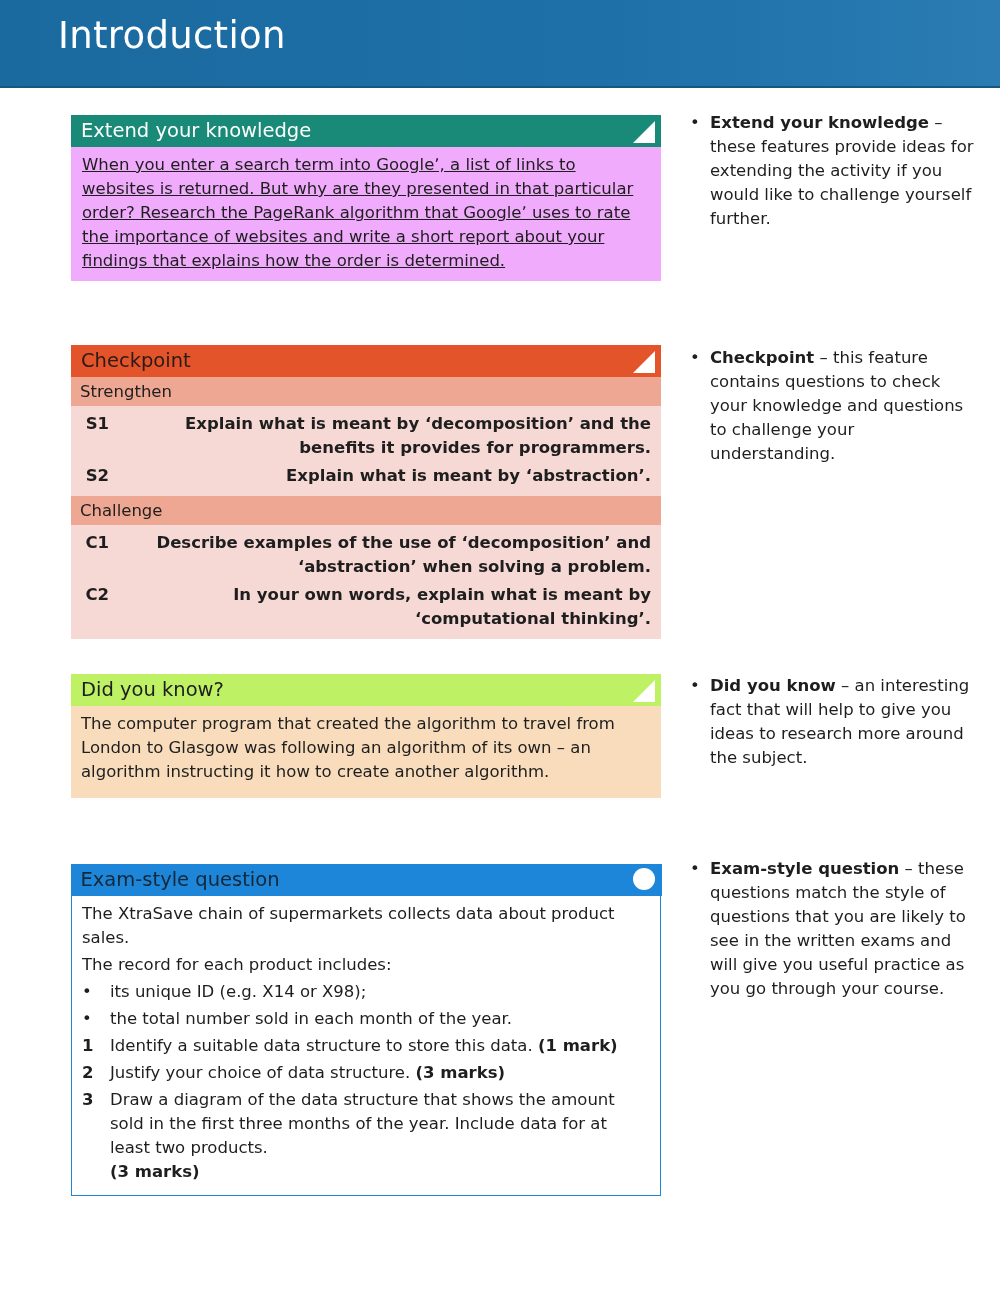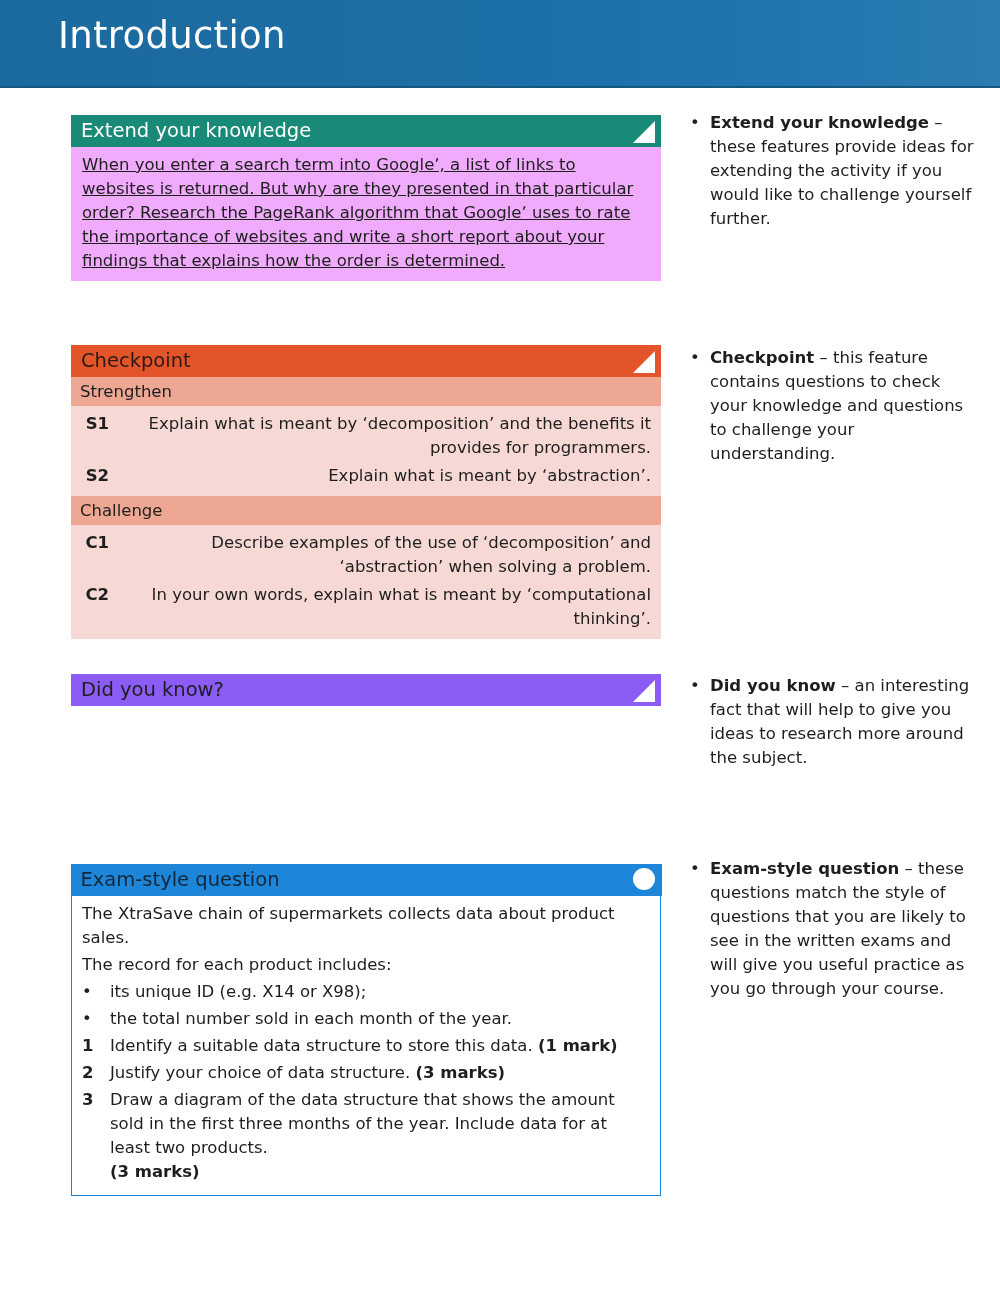--- a/index.html
+++ b/index.html
@@ -42,25 +42,25 @@
   
   #checkpoint { top: 345px; }
   #checkpoint .box-head { background: #e4542a; color: #2a1b16; }
   #checkpoint .sub {
     background: #eda792; height: 29px; line-height: 29px; padding-left: 9px;
     font-size: 16.5px; color: #1e1e1e;
   }
   #checkpoint .qlist { background: #f6d9d5; padding: 6px 10px 4px 9px; }
   .q { display: flex; font-size: 16.5px; line-height: 24px; margin-bottom: 4px; text-align: right; }
   .q .num { width: 29px; flex: none; font-weight: bold; }
-  .q .txt { flex: 1; }
+  .q .txt { flex: 1; font-weight: bold; }
 
   
   #didyouknow { top: 674px; }
-  #didyouknow .box-head { background: #8b5cf6; color: #1e1e1e; }
+  #didyouknow .box-head { background: #bef264; color: #1e1e1e; }
   #didyouknow .box-body { background: #f8dcbc; padding: 6px 10px 8px 10px; height: 78px; box-sizing: content-box; }
 
   
   #exam { top: 864px; width: 588px; border: 1.5px solid #1d86d8; border-top: none; }
   #exam .box-head { background: #1d86d8; color: #14283a; margin: 0 -1.5px; }
   #exam .box-body { background: #ffffff; padding: 6px 10px 8px 10px; }
   #exam .line { margin: 0 0 3px 0; line-height: 24px; }
   .li { display: flex; line-height: 24px; margin-bottom: 3px; }
   .li .mk { width: 28px; flex: none; }
   .li .mk.b { font-weight: bold; }
@@ -127,20 +127,23 @@
       <span class="txt">In your own words, explain what is meant by ‘computational thinking’.</span>
     </div>
   </div>
 </div>
 
 <div class="box" id="didyouknow">
   <div class="box-head">
     <span>Did you know?</span>
     <span class="corner"></span>
   </div>
+  <div class="box-body">
+    <p class="p">The computer program that created the algorithm to travel from London to Glasgow was following an algorithm of its own – an algorithm instructing it how to create another algorithm.</p>
+  </div>
 </div>
 
 <div class="box" id="exam">
   <div class="box-head">
     <span>Exam-style question</span>
     <span class="circle"></span>
   </div>
   <div class="box-body">
     <p class="line">The XtraSave chain of supermarkets collects data about product sales.</p>
     <p class="line">The record for each product includes:</p>

